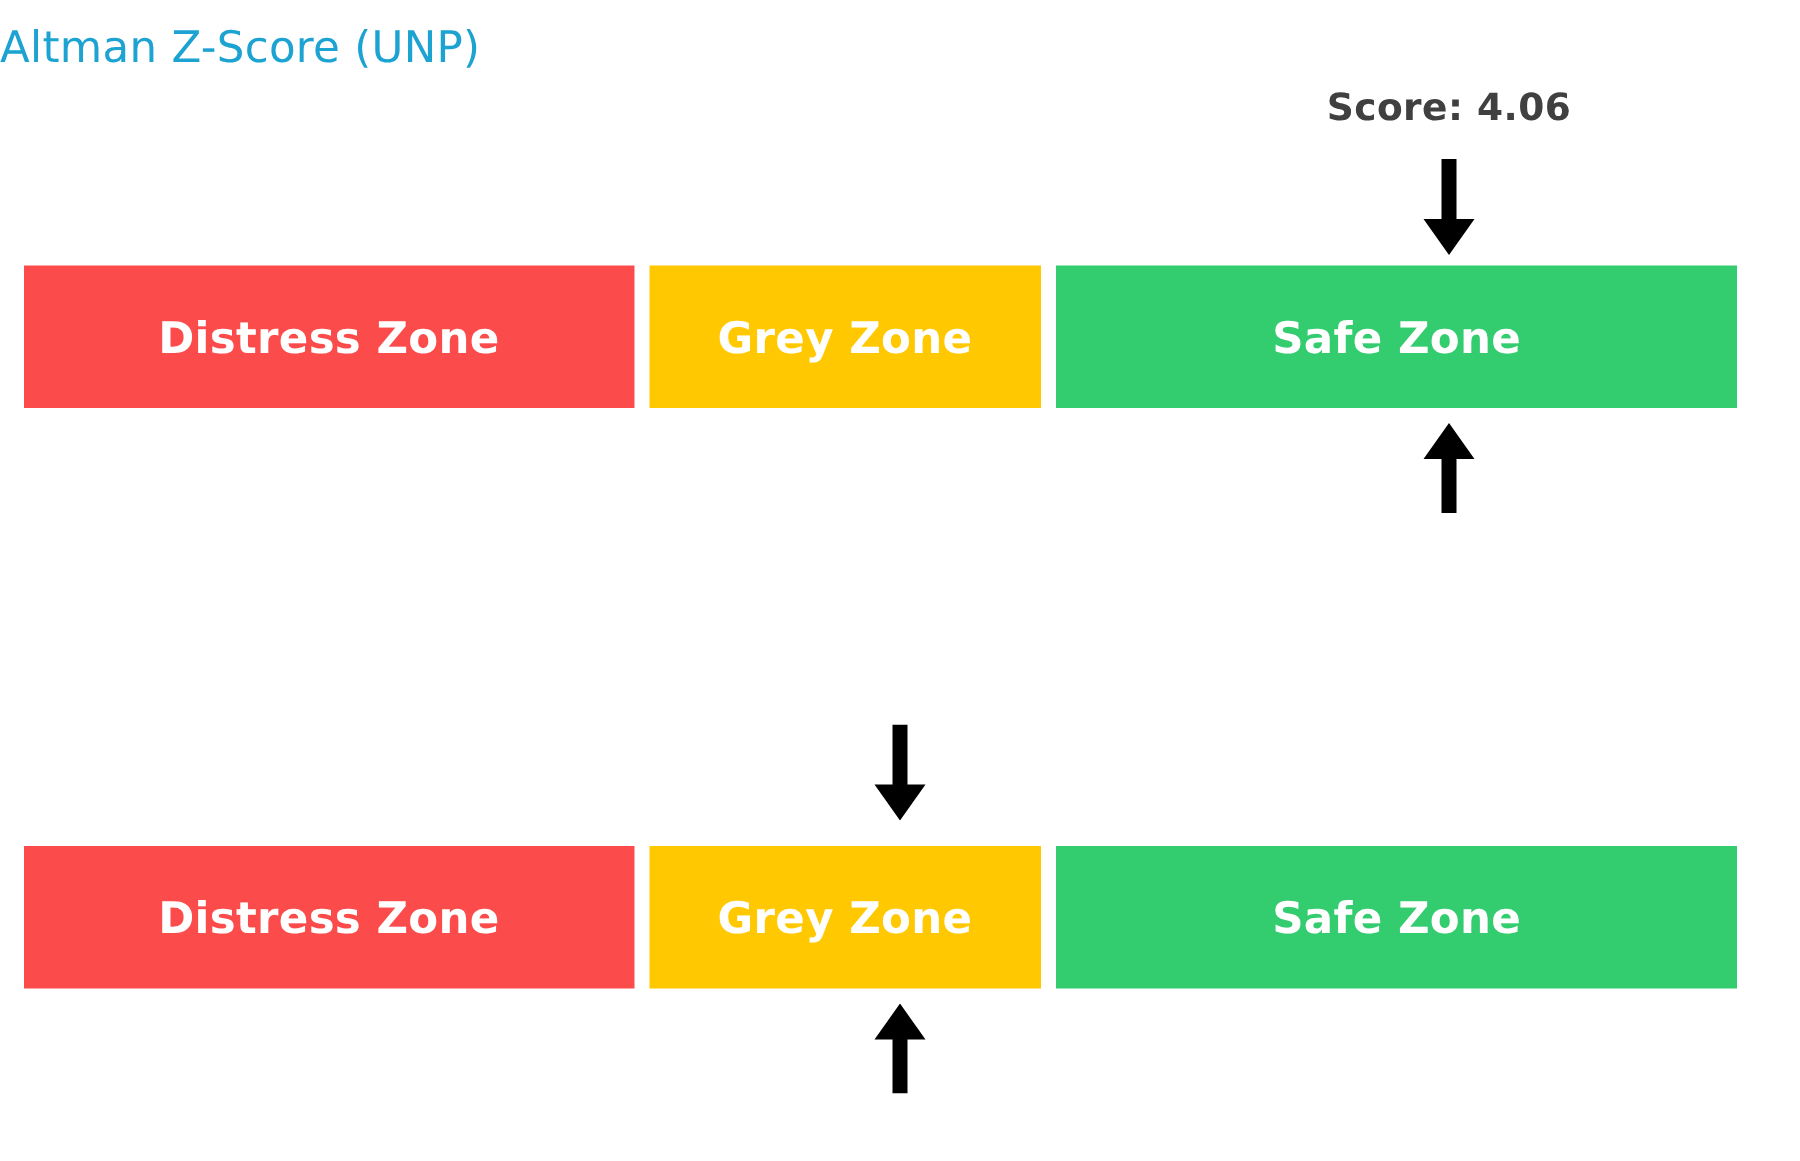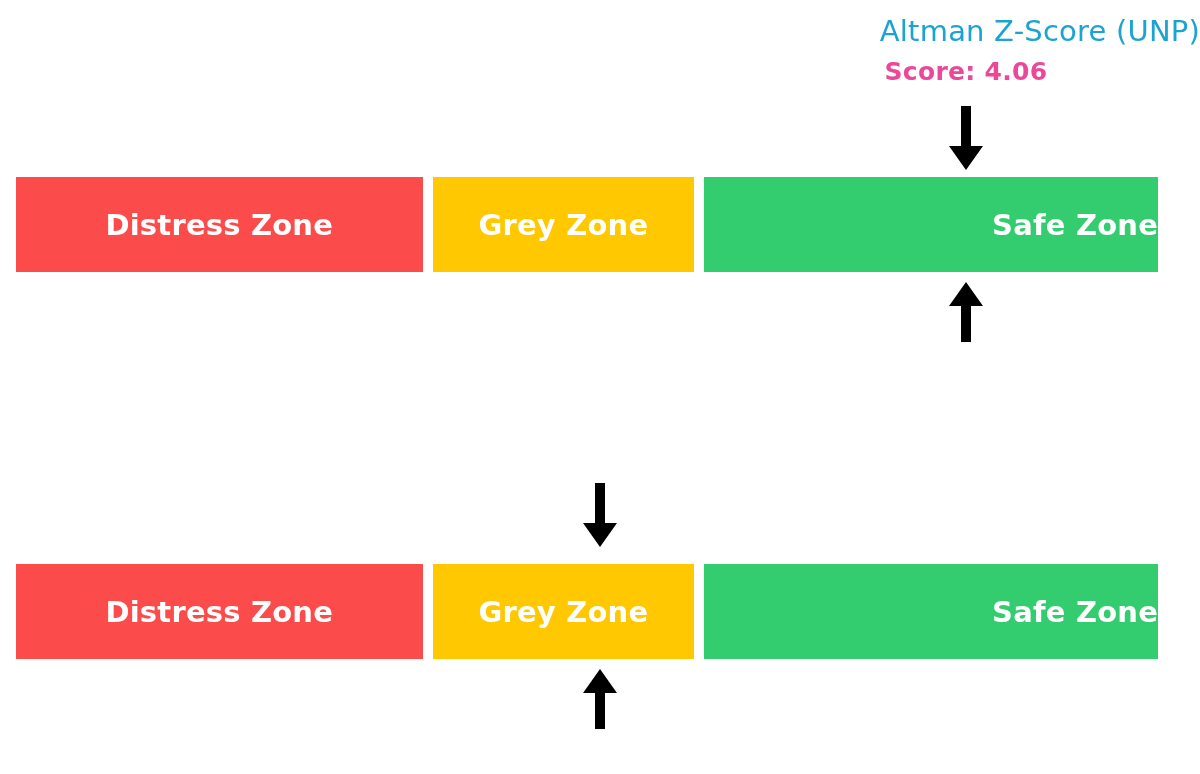--- a/index.html
+++ b/index.html
@@ -21,31 +21,31 @@
     width: 1200px;
   }
 
   #panel-unp { top: 0; height: 390px; }
   #panel-nsc { top: 387px; height: 387px; }
 
   .chart-title {
     position: absolute;
     left: 0;
     width: 1200px;
-    text-align: right;
+    text-align: left;
     color: #1ca3d1;
     font-size: 29px;
     font-weight: 400;
     letter-spacing: 0.2px;
     white-space: nowrap;
   }
 
   .score-label {
     position: absolute;
-    color: #ec4899;
+    color: #404040;
     font-size: 25px;
     font-weight: bold;
     white-space: nowrap;
     transform: translateX(-50%);
     letter-spacing: 0.3px;
   }
 
   .zone-bar {
     position: absolute;
     left: 16px;
@@ -58,21 +58,21 @@
   .zone {
     height: 100%;
     display: flex;
     align-items: center;
     justify-content: center;
     box-sizing: border-box;
   }
 
   .zone-distress { width: 421px; background: #fb4b4b; }
   .zone-grey     { width: 271px; background: #ffc800; }
-  .zone-safe     { width: 470px; background: #33cc6e; justify-content: flex-end; }
+  .zone-safe     { width: 470px; background: #33cc6e; }
 
   .zone-label {
     color: #ffffff;
     font-size: 29px;
     font-weight: bold;
     letter-spacing: 0.2px;
     white-space: nowrap;
   }
 
   .arrow {

